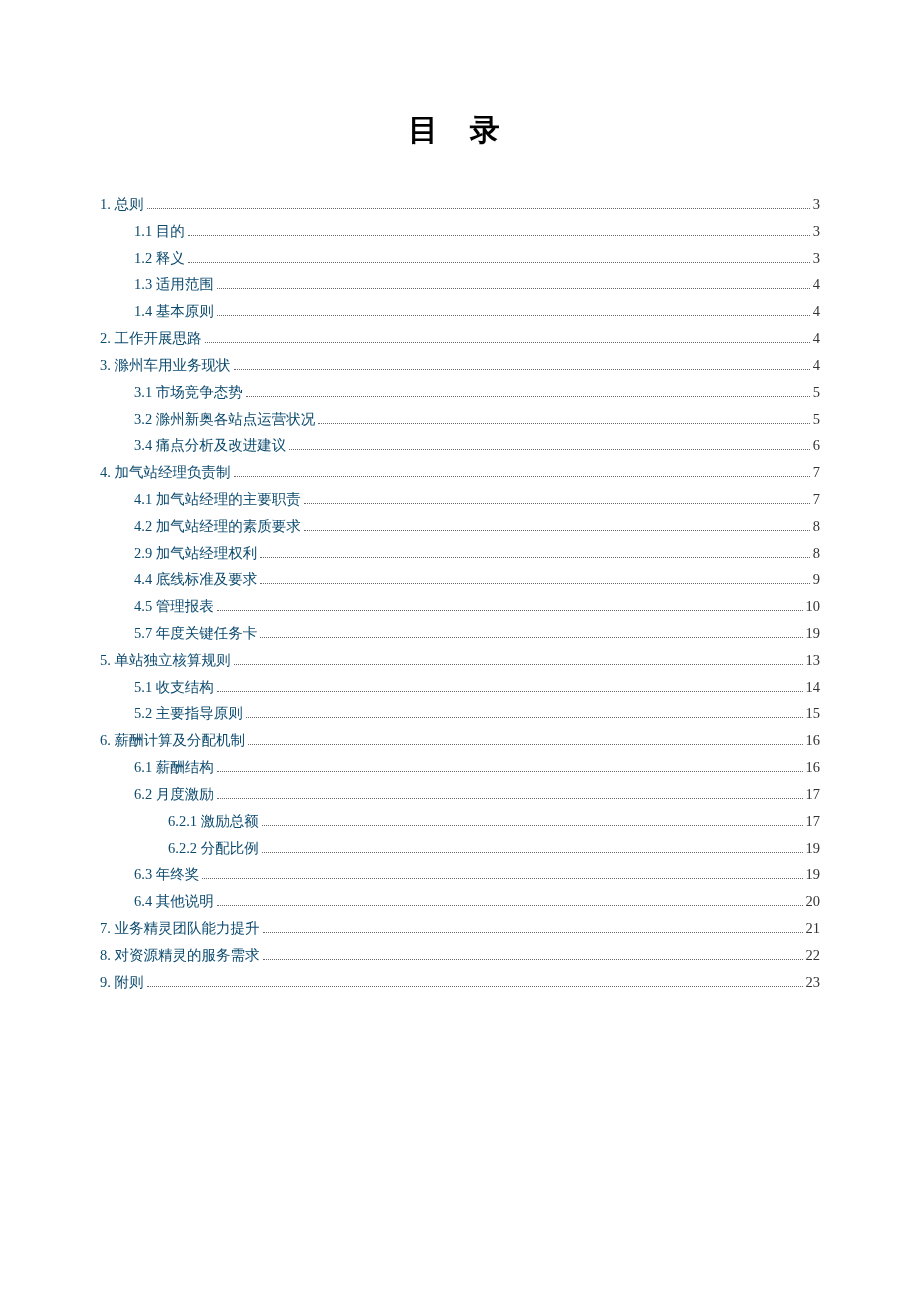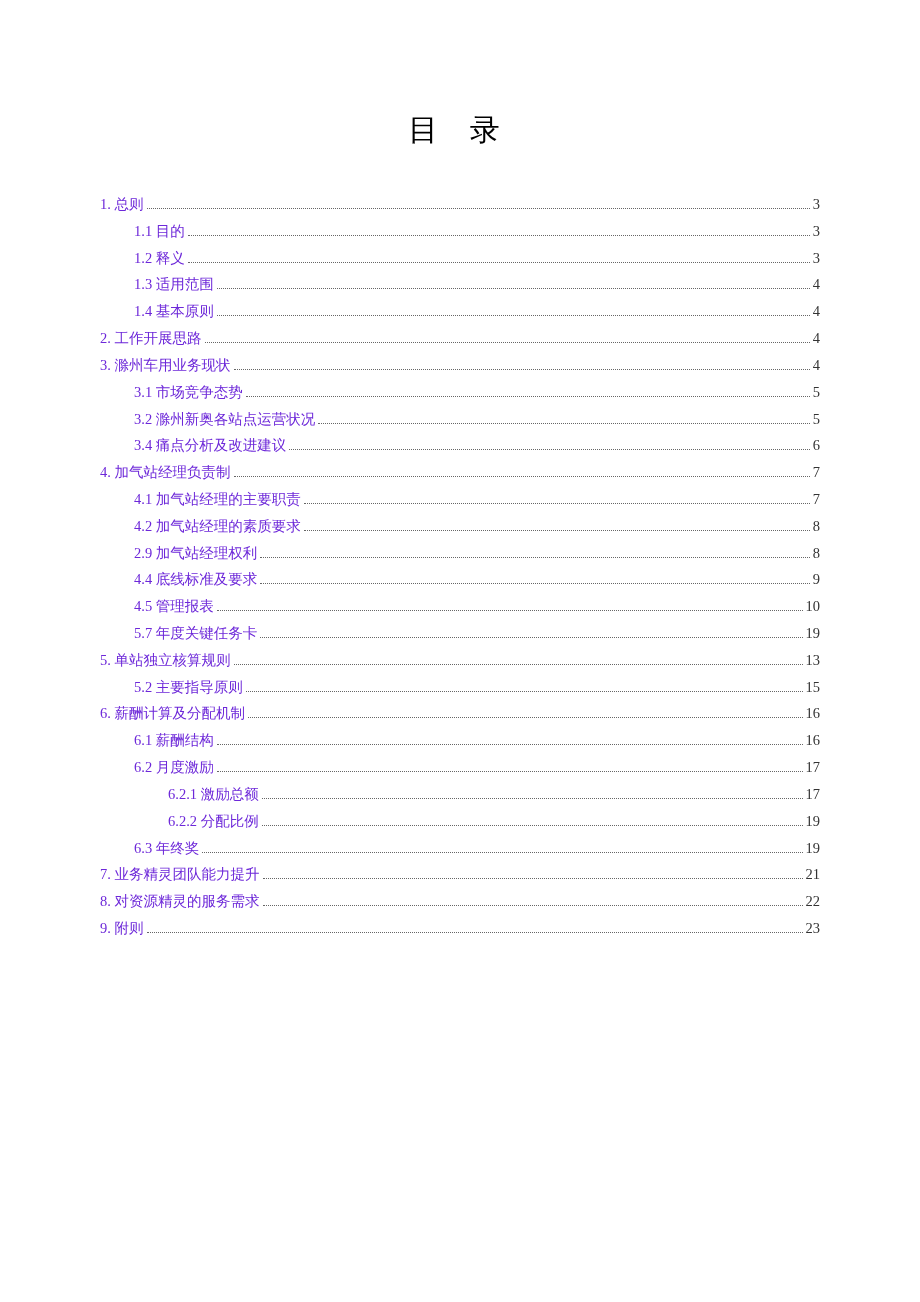--- a/index.html
+++ b/index.html
@@ -11,21 +11,21 @@
       background: #ffffff;
       width: 920px;
       height: 1302px;
       font-family: "SimSun", "宋体", serif;
       color: #333;
       padding: 110px 100px 0 100px;
     }
     .title {
       text-align: center;
       font-size: 30px;
-      font-weight: normal;
+      font-weight: bold;
       letter-spacing: 12px;
       margin-bottom: 40px;
       color: #000;
     }
     .toc {
       font-size: 14.5px;
       line-height: 1.85;
     }
     .toc-row {
       display: flex;
@@ -36,21 +36,21 @@
       padding-left: 0;
     }
     .toc-row.level-2 {
       padding-left: 34px;
     }
     .toc-row.level-3 {
       padding-left: 68px;
     }
     .toc-label {
       flex: 0 0 auto;
-      color: #6d28d9;
+      color: #0c4a6e;
     }
     .toc-leader {
       flex: 1 1 auto;
       border-bottom: 1.2px dotted #666;
       margin: 0 3px 3px 3px;
       height: 0.7em;
     }
     .toc-page {
       flex: 0 0 auto;
       color: #333;
@@ -146,20 +146,25 @@
       <span class="toc-label">5.7 年度关键任务卡 </span>
       <span class="toc-leader"></span>
       <span class="toc-page">19</span>
     </div>
     <div class="toc-row level-1">
       <span class="toc-label">5. 单站独立核算规则 </span>
       <span class="toc-leader"></span>
       <span class="toc-page">13</span>
     </div>
     <div class="toc-row level-2">
+      <span class="toc-label">5.1 收支结构 </span>
+      <span class="toc-leader"></span>
+      <span class="toc-page">14</span>
+    </div>
+    <div class="toc-row level-2">
       <span class="toc-label">5.2 主要指导原则 </span>
       <span class="toc-leader"></span>
       <span class="toc-page">15</span>
     </div>
     <div class="toc-row level-1">
       <span class="toc-label">6. 薪酬计算及分配机制 </span>
       <span class="toc-leader"></span>
       <span class="toc-page">16</span>
     </div>
     <div class="toc-row level-2">
@@ -179,20 +184,25 @@
     </div>
     <div class="toc-row level-3">
       <span class="toc-label">6.2.2 分配比例 </span>
       <span class="toc-leader"></span>
       <span class="toc-page">19</span>
     </div>
     <div class="toc-row level-2">
       <span class="toc-label">6.3 年终奖 </span>
       <span class="toc-leader"></span>
       <span class="toc-page">19</span>
+    </div>
+    <div class="toc-row level-2">
+      <span class="toc-label">6.4 其他说明 </span>
+      <span class="toc-leader"></span>
+      <span class="toc-page">20</span>
     </div>
     <div class="toc-row level-1">
       <span class="toc-label">7. 业务精灵团队能力提升 </span>
       <span class="toc-leader"></span>
       <span class="toc-page">21</span>
     </div>
     <div class="toc-row level-1">
       <span class="toc-label">8. 对资源精灵的服务需求 </span>
       <span class="toc-leader"></span>
       <span class="toc-page">22</span>

